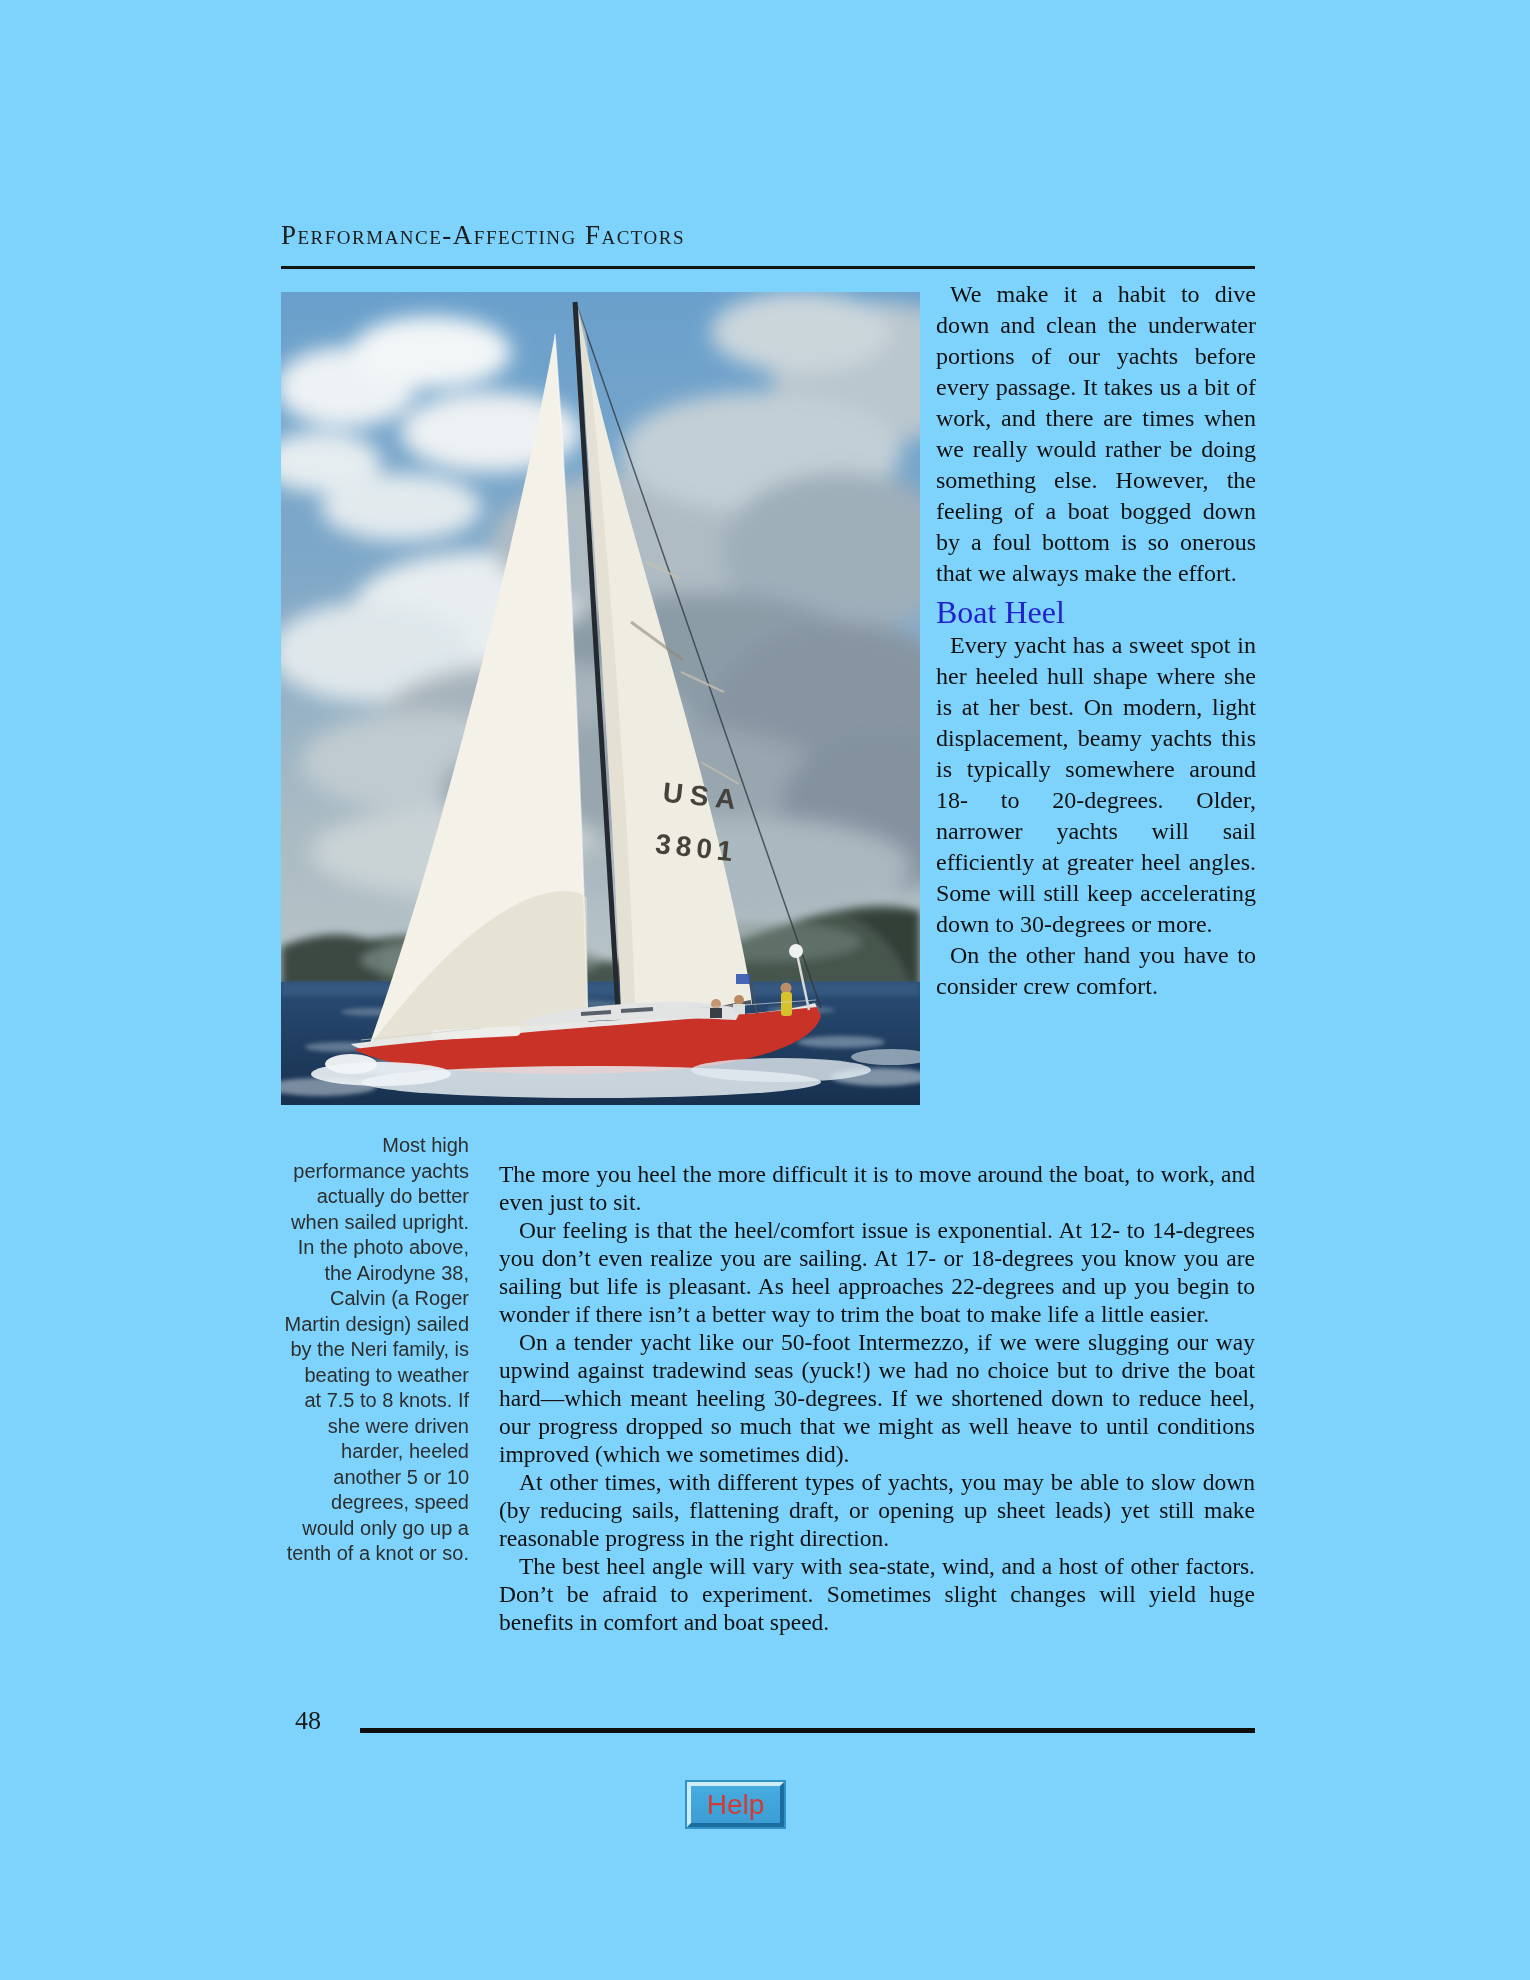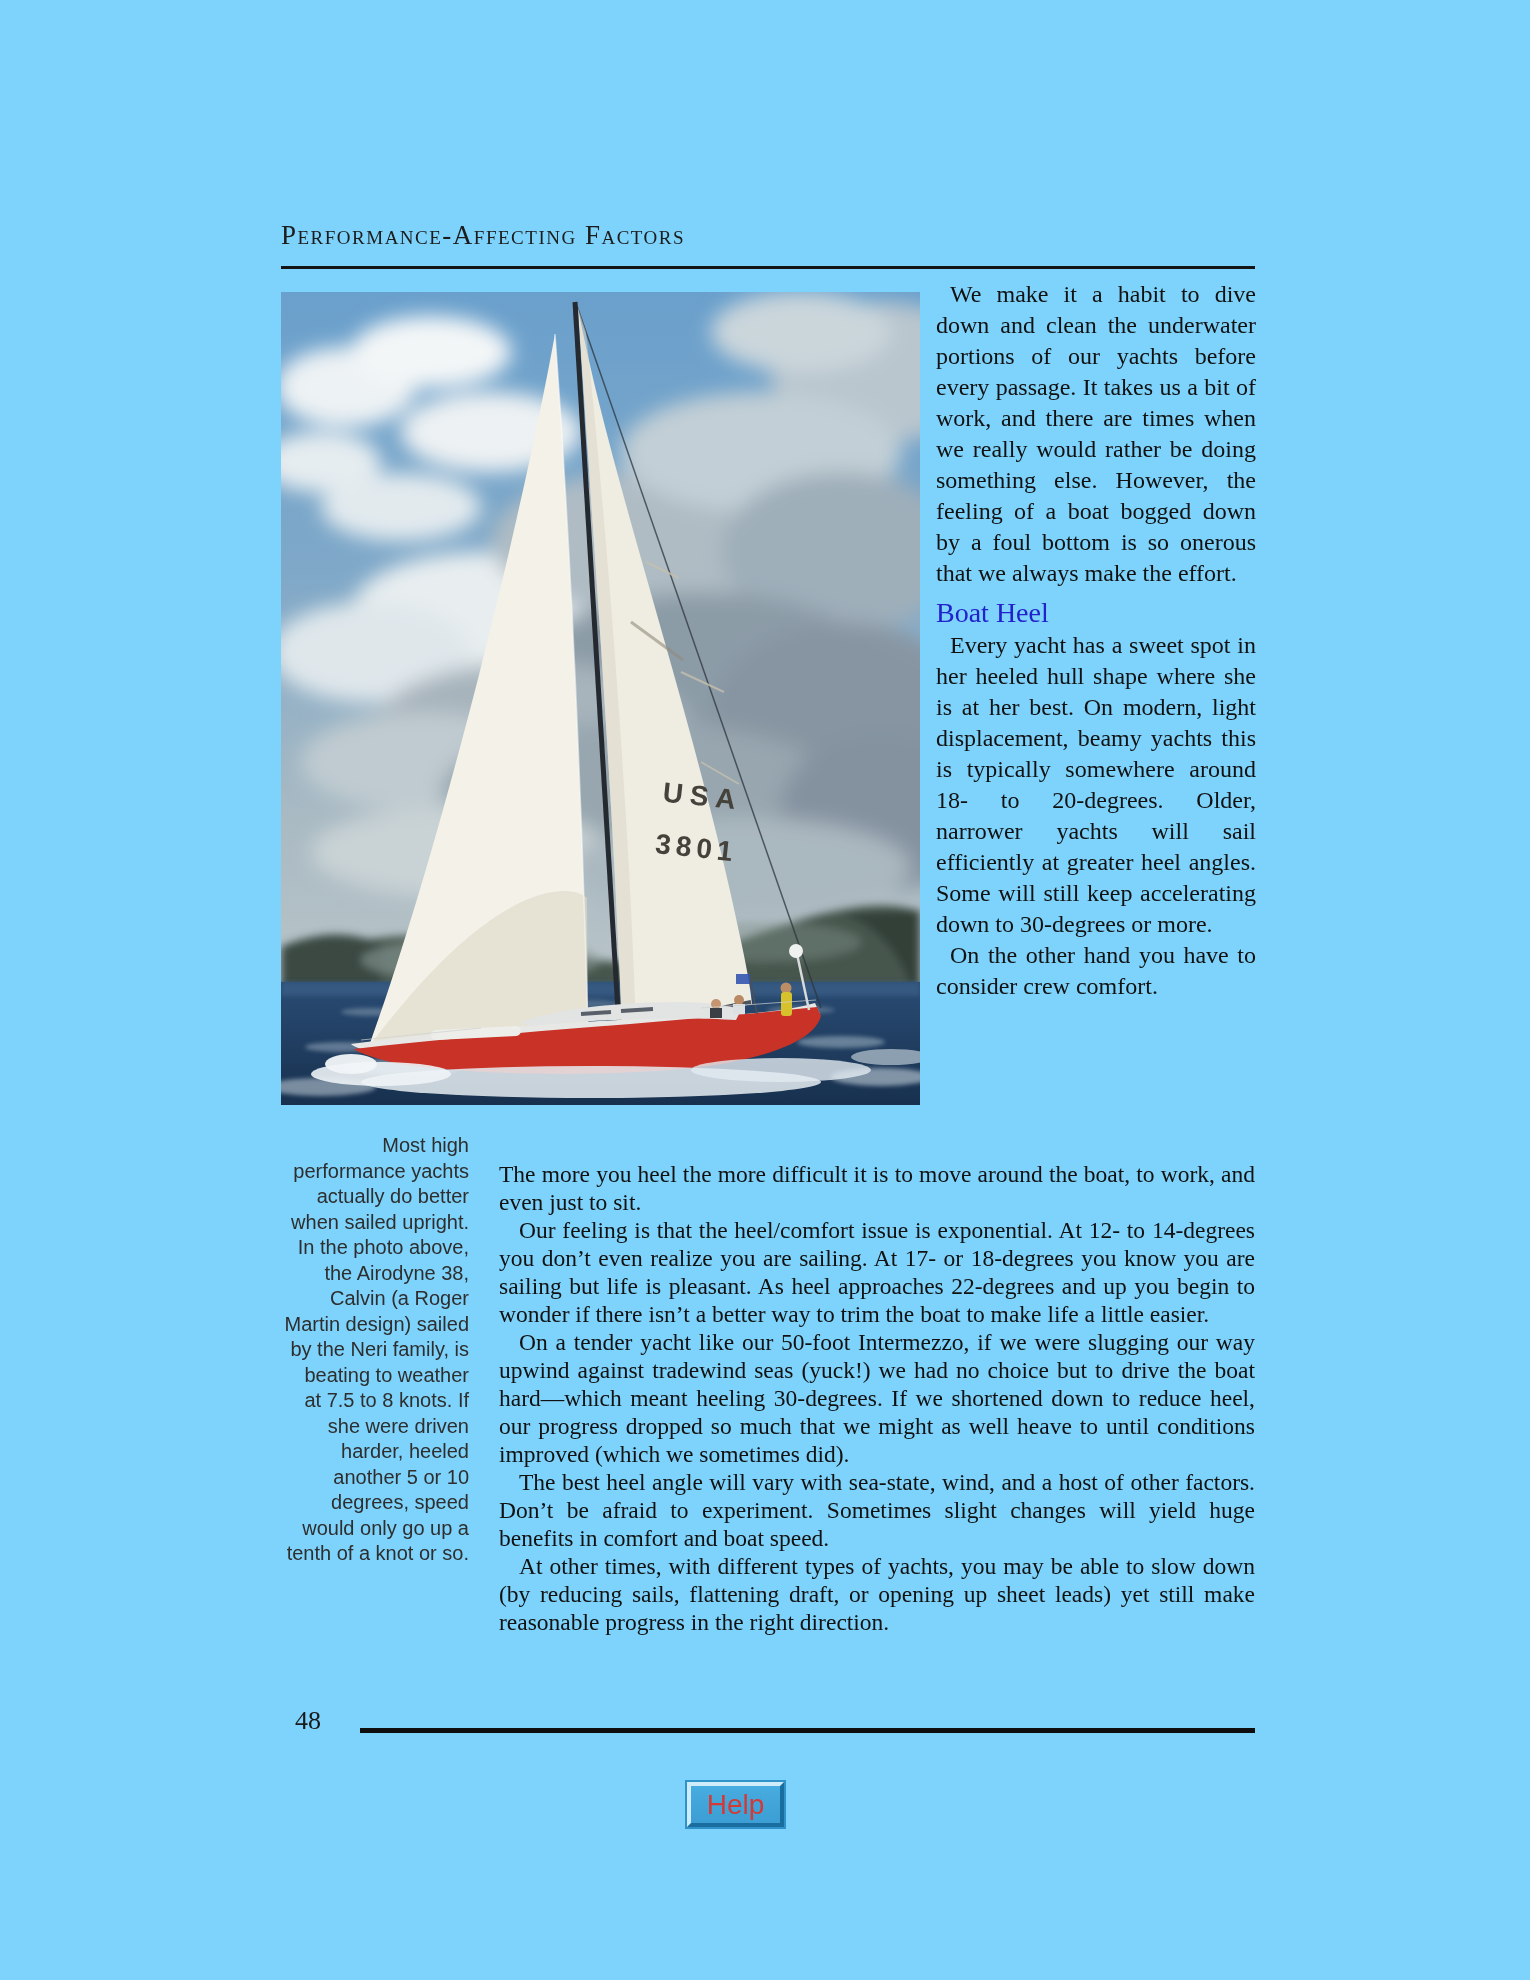--- a/index.html
+++ b/index.html
@@ -9,21 +9,21 @@
   .title{position:absolute;left:281px;top:220px;font-size:27px;letter-spacing:1.5px;
          font-variant:small-caps;color:#1c1c1c;white-space:nowrap;}
   .rule-top{position:absolute;left:281px;top:266px;width:974px;height:3px;background:#151515;}
 
   .photo{position:absolute;left:281px;top:292px;width:639px;height:813px;}
   .photo svg{display:block;width:100%;height:100%;filter:blur(.5px);}
 
   .right-col{position:absolute;left:936px;top:279px;width:320px;text-align:justify;
              font-size:24px;line-height:31px;hyphens:auto;}
   .right-col p{margin:0;text-indent:14px;}
-  .right-col h2{margin:7px 0 1px 0;font-size:28px;line-height:33px;font-weight:400;
+  .right-col h2{margin:7px 0 1px 0;font-size:32px;line-height:33px;font-weight:400;
                 color:#2222cc;text-indent:0;}
 
   .caption{position:absolute;left:283px;top:1133px;width:186px;
            font-family:"Liberation Sans",sans-serif;font-size:20px;line-height:25.5px;
            color:#2e2e2e;hyphens:auto;text-align:right;}
 
   .body-col{position:absolute;left:499px;top:1160px;width:756px;text-align:justify;
             font-size:23.5px;line-height:28px;hyphens:auto;font-family:Liberation Serif, serif;}
   .body-col p{margin:0;text-indent:20px;}
   .body-col p.no-indent{text-indent:0;}
@@ -180,22 +180,22 @@
     <p>Every yacht has a sweet spot in her heeled hull shape where she is at her best. On modern, light displacement, beamy yachts this is typically somewhere around 18- to 20-degrees. Older, narrower yachts will sail efficiently at greater heel angles. Some will still keep accelerating down to 30-degrees or more.</p>
     <p>On the other hand you have to consider crew comfort.</p>
   </div>
 
   <div class="caption">Most high performance yachts actually do better when sailed upright. In the photo above, the Airodyne 38, Calvin (a Roger Martin design) sailed by the Neri family, is beating to weather at 7.5 to 8 knots. If she were driven harder, heeled another 5 or 10 degrees, speed would only go up a tenth of a knot or so.</div>
 
   <div class="body-col">
     <p class="no-indent">The more you heel the more difficult it is to move around the boat, to work, and even just to sit.</p>
     <p>Our feeling is that the heel/comfort issue is exponential. At 12- to 14-degrees you don’t even realize you are sailing. At 17- or 18-degrees you know you are sailing but life is pleasant. As heel approaches 22-degrees and up you begin to wonder if there isn’t a better way to trim the boat to make life a little easier.</p>
     <p>On a tender yacht like our 50-foot Intermezzo, if we were slugging our way upwind against tradewind seas (yuck!) we had no choice but to drive the boat hard—which meant heeling 30-degrees. If we shortened down to reduce heel, our progress dropped so much that we might as well heave to until conditions improved (which we sometimes did).</p>
+    <p>At other times, with different types of yachts, you may be able to slow down (by reducing sails, flattening draft, or opening up sheet leads) yet still make reasonable progress in the right direction.</p>
     <p>The best heel angle will vary with sea-state, wind, and a host of other factors. Don’t be afraid to experiment. Sometimes slight changes will yield huge benefits in comfort and boat speed.</p>
-    <p>At other times, with different types of yachts, you may be able to slow down (by reducing sails, flattening draft, or opening up sheet leads) yet still make reasonable progress in the right direction.</p>
   </div>
 
   <div class="page-num">48</div>
   <div class="rule-bottom"></div>
 
   <button class="help-btn">Help</button>
 
 </div>
 
 </body></html>

